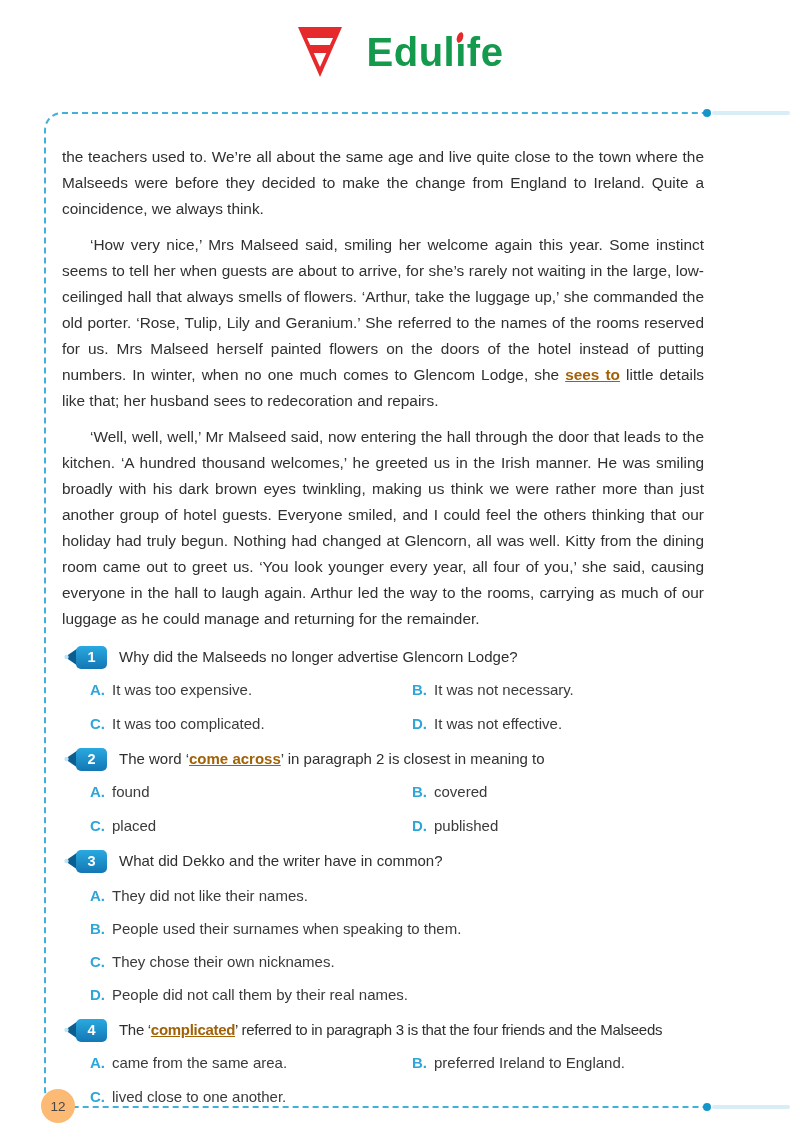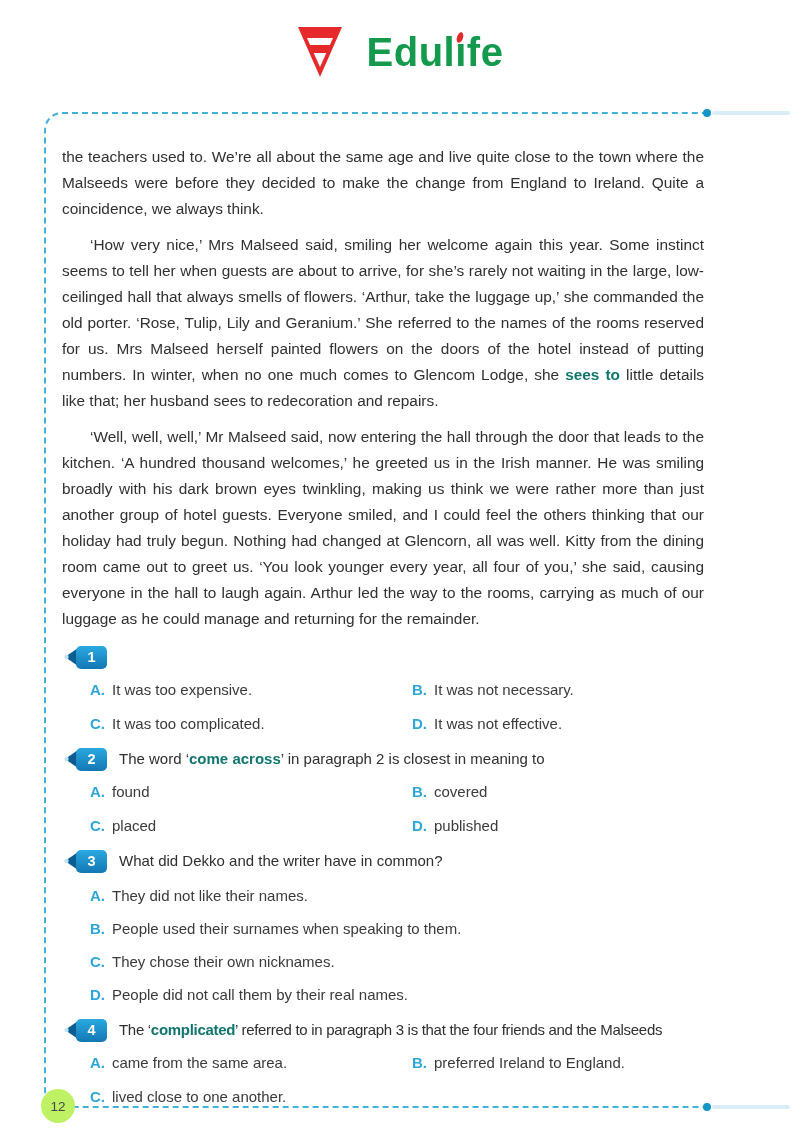--- a/index.html
+++ b/index.html
@@ -40,21 +40,21 @@
   .faint-line{position:absolute;height:4px;background:#d9edf7;border-radius:2px;}
   .faint-top{left:712px;top:111px;width:78px;}
   .faint-bottom{left:712px;top:1105px;width:78px;}
 
   
   .para{
     font-size:15.4px;line-height:26px;text-align:justify;
     margin:0 0 10px 0;color:#303030;
   }
   .para.indent{text-indent:28px;}
-  .b{font-weight:bold;color:#0f766e;}
+  .b{font-weight:bold;color:#a16207;text-decoration:underline;}
 
   
   .question{margin-top:13px;}
   .qrow{display:flex;align-items:center;}
   .qbadge{display:flex;align-items:center;height:24px;margin-right:12px;flex:0 0 auto;}
   .qtail{display:block;}
   .qbody{
     width:31px;height:23px;margin-left:-2px;
     background:linear-gradient(180deg,#2aa9e0,#1377b4);
     border-radius:5px;display:flex;align-items:center;justify-content:center;
@@ -64,21 +64,21 @@
   .stem.tight{letter-spacing:-0.3px;}
   .opts{margin:10px 0 2px 28px;}
   .opts.two{display:grid;grid-template-columns:322px 1fr;row-gap:13px;}
   .opts.one .opt{margin-bottom:9px;margin-top:12px;}
   .opt{font-size:15px;line-height:21px;color:#3a3a3a;}
   .letter{color:#2ea6d8;font-weight:bold;margin-right:7px;}
 
   
   .page-badge{
     position:absolute;left:41px;top:1089px;width:34px;height:34px;border-radius:50%;
-    background:#bef264;display:flex;align-items:center;justify-content:center;
+    background:#fdba74;display:flex;align-items:center;justify-content:center;
     font-size:13.5px;color:#474747;
   }
 </style>
 </head>
 <body>
 
 <div class="logo">
   <svg class="logo-mark" viewBox="0 0 46 52" xmlns="http://www.w3.org/2000/svg">
     <polygon points="1,1 45,1 23,51" fill="#e62a2c"></polygon>
     <polygon points="10,12 36,12 23,41" fill="#ffffff"></polygon>
@@ -103,20 +103,21 @@
     <div class="qrow">
       <div class="qbadge">
         <svg class="qtail" width="16" height="24" viewBox="0 0 16 24">
             <polygon points="16,3 16,21 3,12" fill="#0c5e90"></polygon>
             <circle cx="4.5" cy="12" r="2.2" fill="#bfe4f4"></circle>
           </svg>
         <div class="qbody">
             <span class="qnum">1</span>
           </div>
       </div>
+      <div class="stem"><span>Why did the Malseeds no longer advertise Glencorn Lodge?</span></div>
     </div>
     <div class="opts two">
       <div class="opt"><span class="letter">A.</span><span>It was too expensive.</span></div>
       <div class="opt"><span class="letter">B.</span><span>It was not necessary.</span></div>
       <div class="opt"><span class="letter">C.</span><span>It was too complicated.</span></div>
       <div class="opt"><span class="letter">D.</span><span>It was not effective.</span></div>
     </div>
   </div>
 
   <div class="question">

